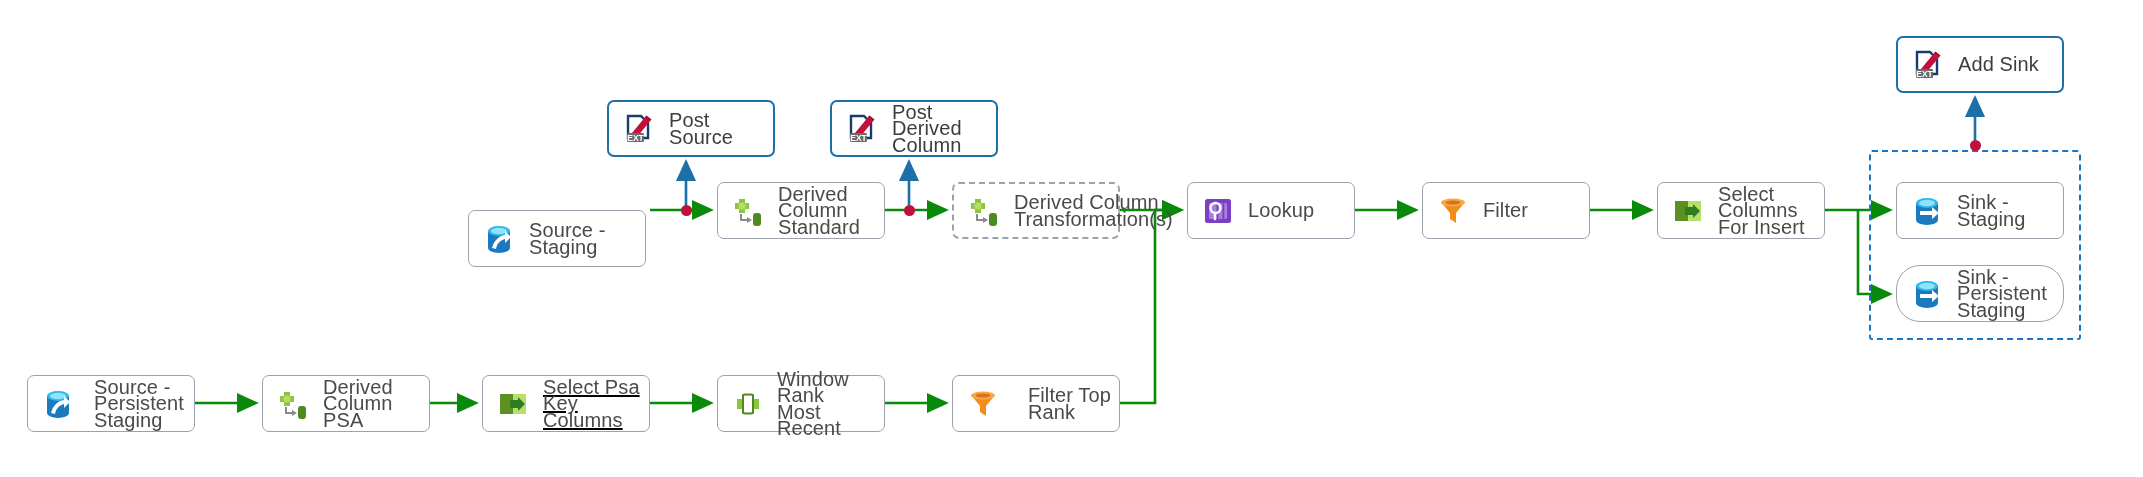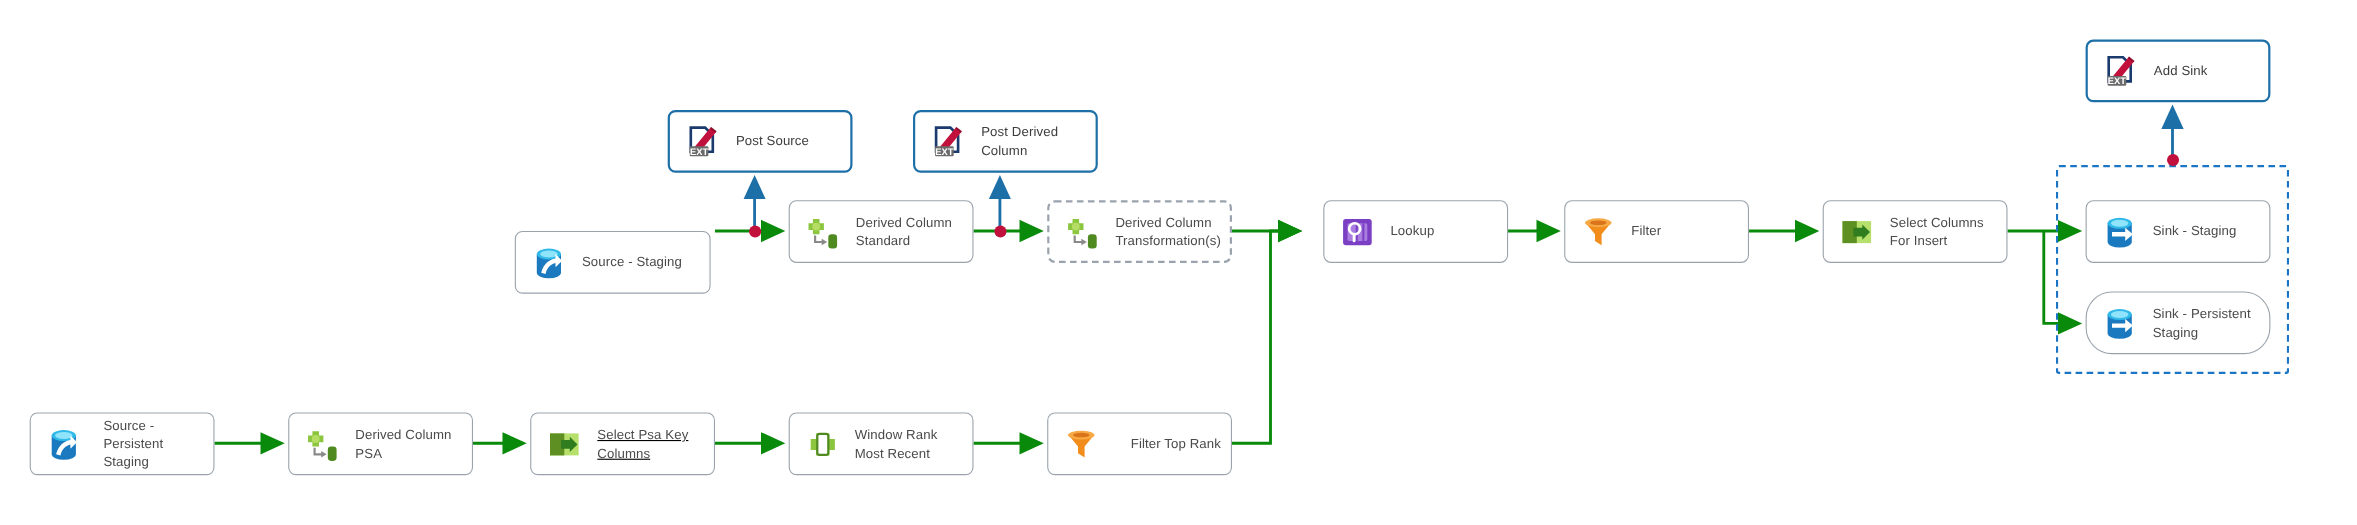--- a/index.html
+++ b/index.html
@@ -38,21 +38,21 @@
   }
   .node.ext {
     border: 2px solid #1d6fa8;
     border-radius: 7px;
   }
   .node.dashed {
     border: 2px dashed #9aa3ad;
     background: transparent;
   }
   .node-label {
-    font-size: 12px;
+    font-size: 20px;
     line-height: 16.5px;
     color: #4a4a4a;
     white-space: pre-line;
     letter-spacing: .1px;
   }
   .ext .node-label { color: #3d3d3d; }
   .icon {
     flex: 0 0 auto;
     width: 34px;
     height: 34px;
@@ -191,21 +191,21 @@
             <path d="M8 5 h6 v4 h4 v6 h-4 v4 h-6 v-4 h-4 v-6 h4 z" fill="#8cc63e"></path>
             <circle cx="11" cy="12" r="3.6" fill="#b5dd63"></circle>
             <path d="M10 20 L10 26 L18 26" stroke="#8a8a8a" stroke-width="2" fill="none"></path>
             <path d="M16 23 L21 26 L16 29 z" fill="#8a8a8a"></path>
             <rect x="22" y="19" width="8" height="13" rx="3" fill="#4f8a20"></rect>
           </svg>
         </span>
         <span class="node-label">Derived Column
 Transformation(s)</span>
       </div>
-      <div class="node" style="left: 1187px; top: 182px; width: 168px; height: 57px; margin-left: 16px;">
+      <div class="node" style="left: 1187px; top: 182px; width: 168px; height: 57px;">
         <span class="icon">
           <svg width="34" height="34" viewBox="0 0 34 34">
             <rect x="4" y="5" width="26" height="24" rx="2.5" fill="#7b3fc4"></rect>
             <rect x="8" y="9" width="18" height="16" rx="1.5" fill="#a97ee0"></rect>
             <rect x="15.5" y="9" width="1.8" height="16" fill="#7b3fc4"></rect>
             <rect x="21.5" y="9" width="1.8" height="16" fill="#7b3fc4"></rect>
             <circle cx="14.5" cy="14" r="5" fill="none" stroke="#ffffff" stroke-width="2.4"></circle>
             <path d="M14 19 L14 25" stroke="#ffffff" stroke-width="2.6" stroke-linecap="round"></path>
           </svg>
         </span>

